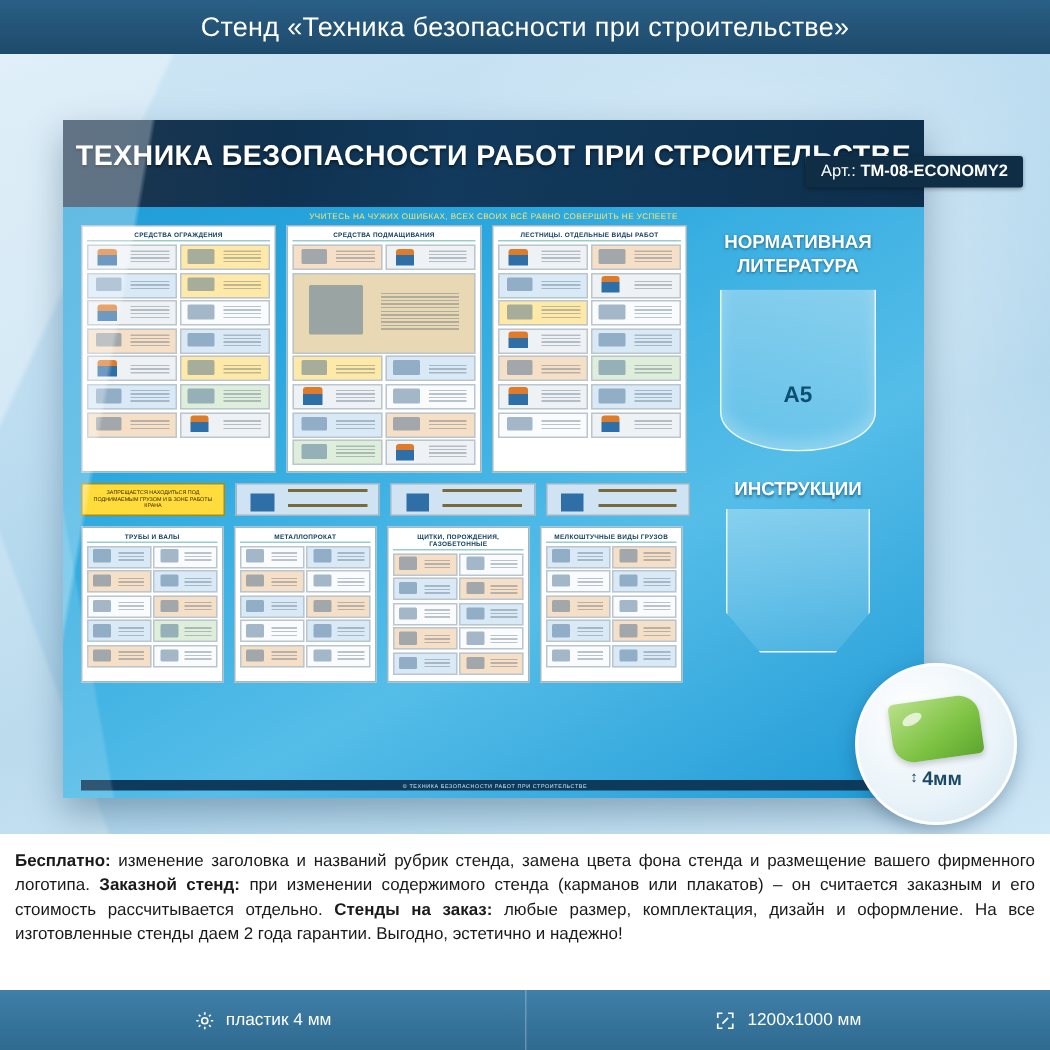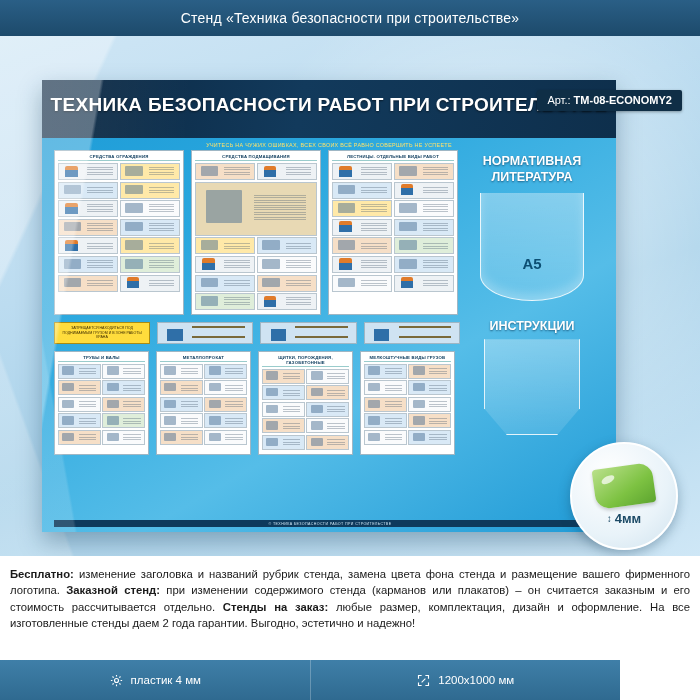--- a/index.html
+++ b/index.html
@@ -12,21 +12,21 @@
   }
   .page { position:relative; width:700px; height:700px; }
 
   
   .header {
     height:36px;
     background:linear-gradient(#2a5f86,#1d4a6b);
     display:flex; align-items:center; justify-content:center;
   }
   .header-title {
-    color:#ffffff; font-size:14px; letter-spacing:.2px;
+    color:#ffffff; font-size:18px; letter-spacing:.2px;
   }
 
   
   .hero {
     position:relative;
     height:520px;
     background:
       radial-gradient(circle at 72% 38%, rgba(255,255,255,.55), rgba(255,255,255,0) 45%),
       linear-gradient(160deg,#cfe6f5 0%, #bcdcf0 35%, #a9d2ea 60%, #cfe7f6 100%);
     overflow:hidden;
@@ -35,21 +35,21 @@
     content:"";
     position:absolute; inset:0;
     background:
       linear-gradient(115deg, rgba(255,255,255,.35) 0 12%, rgba(255,255,255,0) 12.5% 100%),
       linear-gradient(70deg, rgba(255,255,255,.22) 0 8%, rgba(255,255,255,0) 8.4% 100%);
     pointer-events:none;
   }
 
   
   .art-badge{
-    position:absolute; top:54px; right:18px;
+    position:absolute; top:68px; right:18px;
     background:#0f2e46; color:#fff;
     font-size:11px; padding:4px 10px 5px;
     border-radius:2px; z-index:6;
     box-shadow:0 1px 3px rgba(0,0,0,.35);
   }
   .art-badge b{ font-weight:bold; }
 
   
   .board{
     position:absolute;
@@ -239,21 +239,21 @@
 
   
   .desc{
     padding:10px 10px 0 10px;
     font-size:11.3px; line-height:1.45; text-align:justify;
   }
   .desc b{ font-weight:bold; }
 
   
   .specbar{
-    position:absolute; left:0; bottom:0; width:620px; height:40px;
+    position:absolute; left:0; bottom:0; width:700px; height:40px;
     background:linear-gradient(#3f7fa8,#2f6a90);
     display:flex; align-items:center;
     color:#ffffff; font-size:11.5px;
   }
   .spec{
     flex:1; display:flex; align-items:center; justify-content:center; gap:7px;
     border-right:1px solid rgba(255,255,255,.25);
     height:100%;
   }
   .spec:last-child{ border-right:none; }

